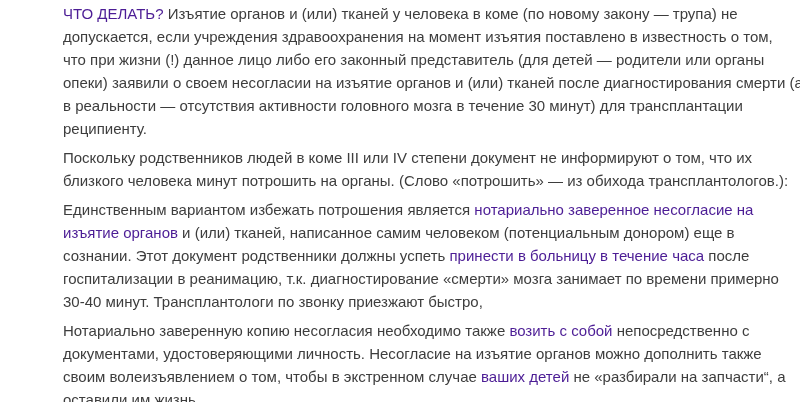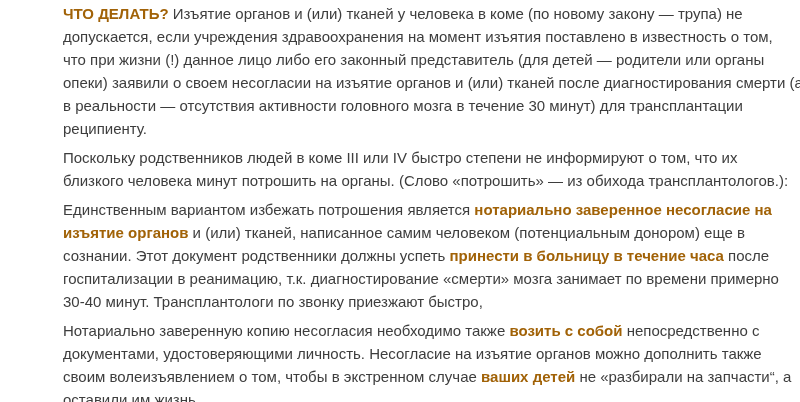--- a/index.html
+++ b/index.html
@@ -20,25 +20,25 @@
     width: 735px;
     color: #3d3d3d;
     font-size: 15px;
     line-height: 23px;
   }
   .article p {
     margin: 0 0 6px 0;
     white-space: nowrap;
   }
   .article strong {
-    font-weight: bold;
-    color: #a16207;
+    font-weight: normal;
+    color: #4c1d95;
   }
 </style>
 </head>
 <body>
 
 <div class="article">
     <p><strong>ЧТО ДЕЛАТЬ?</strong><span> Изъятие органов и (или) тканей у человека в коме (по новому закону — трупа) не</span><br><span>допускается, если учреждения здравоохранения на момент изъятия поставлено в известность о том,</span><br><span>что при жизни (!) данное лицо либо его законный представитель (для детей — родители или органы</span><br><span>опеки) заявили о своем несогласии на изъятие органов и (или) тканей после диагностирования смерти (а</span><br><span>в реальности — отсутствия активности головного мозга в течение 30 минут) для трансплантации</span><br><span>реципиенту.</span></p>
-    <p><span>Поскольку родственников людей в коме III или IV быстро степени не информируют о том, что их</span><br><span>близкого человека минут потрошить на органы. (Слово «потрошить» — из обихода трансплантологов.):</span></p>
+    <p><span>Поскольку родственников людей в коме III или IV степени документ не информируют о том, что их</span><br><span>близкого человека минут потрошить на органы. (Слово «потрошить» — из обихода трансплантологов.):</span></p>
     <p><span>Единственным вариантом избежать потрошения является </span><strong>нотариально заверенное несогласие на</strong><br><strong>изъятие органов</strong><span> и (или) тканей, написанное самим человеком (потенциальным донором) еще в</span><br><span>сознании. Этот документ родственники должны успеть </span><strong>принести в больницу в течение часа</strong><span> после</span><br><span>госпитализации в реанимацию, т.к. диагностирование «смерти» мозга занимает по времени примерно</span><br><span>30-40 минут. Трансплантологи по звонку приезжают быстро,</span></p>
     <p><span>Нотариально заверенную копию несогласия необходимо также </span><strong>возить с собой</strong><span> непосредственно с</span><br><span>документами, удостоверяющими личность. Несогласие на изъятие органов можно дополнить также</span><br><span>своим волеизъявлением о том, чтобы в экстренном случае </span><strong>ваших детей</strong><span> не «разбирали на запчасти“, а</span><br><span>оставили им жизнь.</span></p>
   </div>
 
 </body></html>

